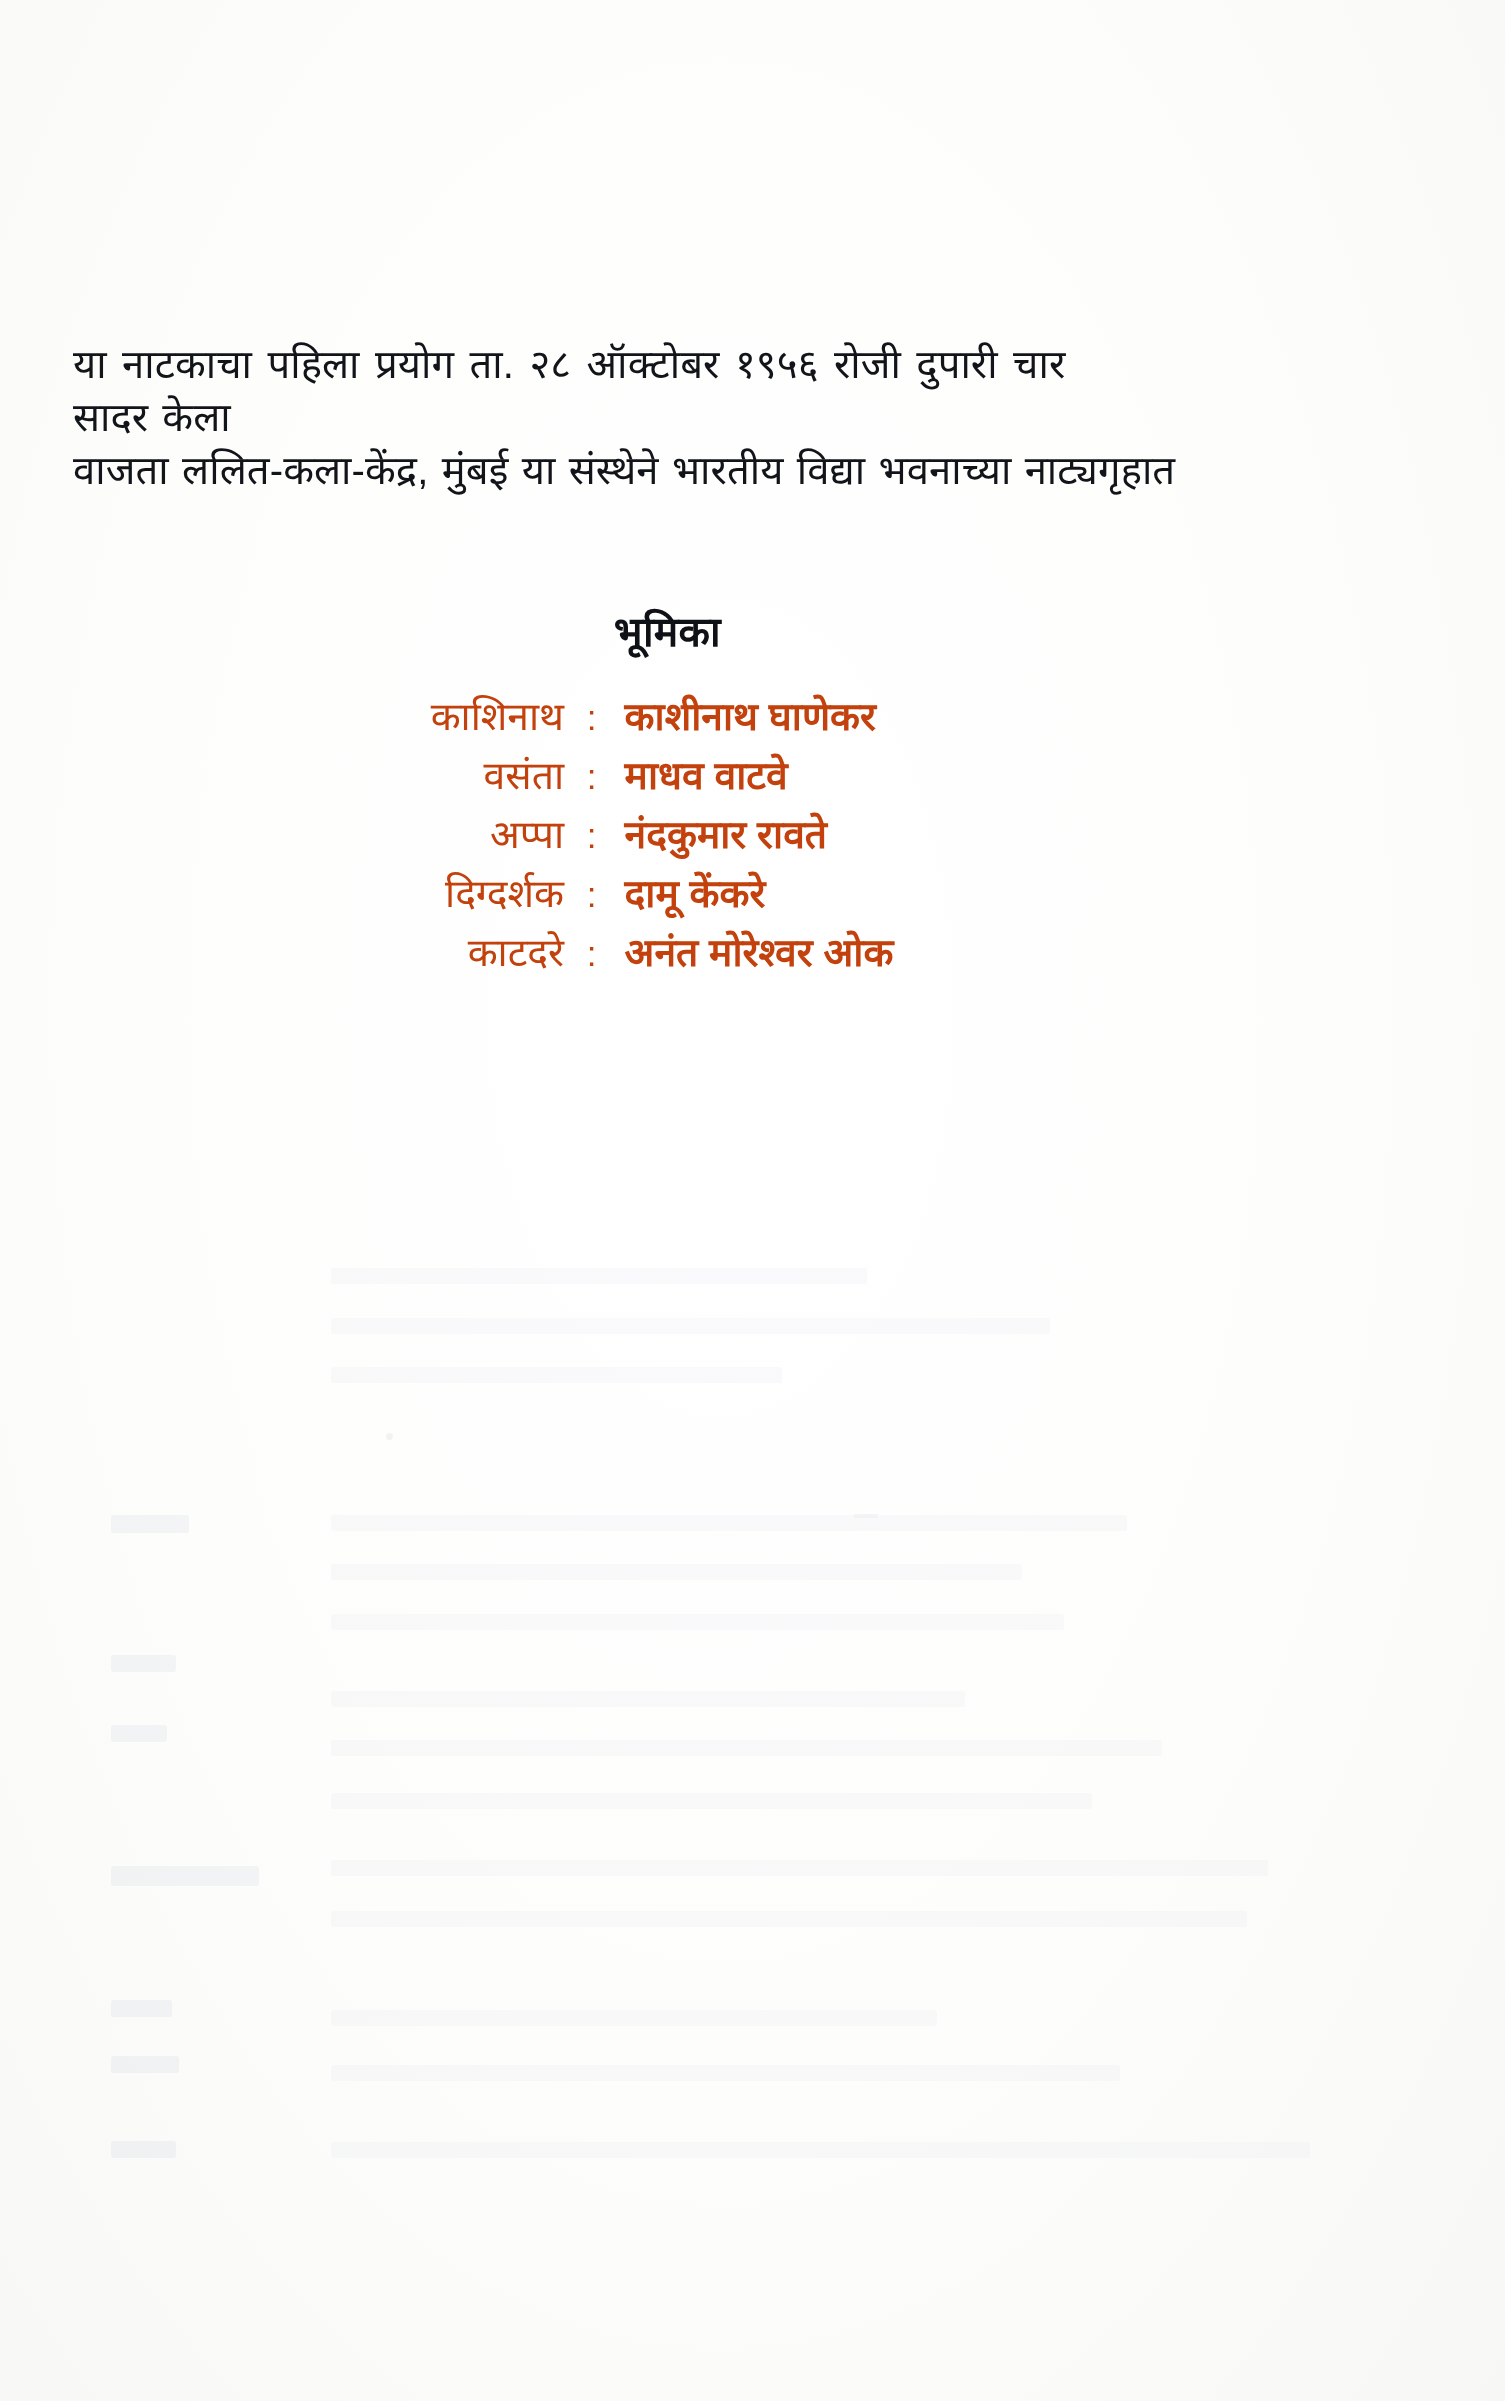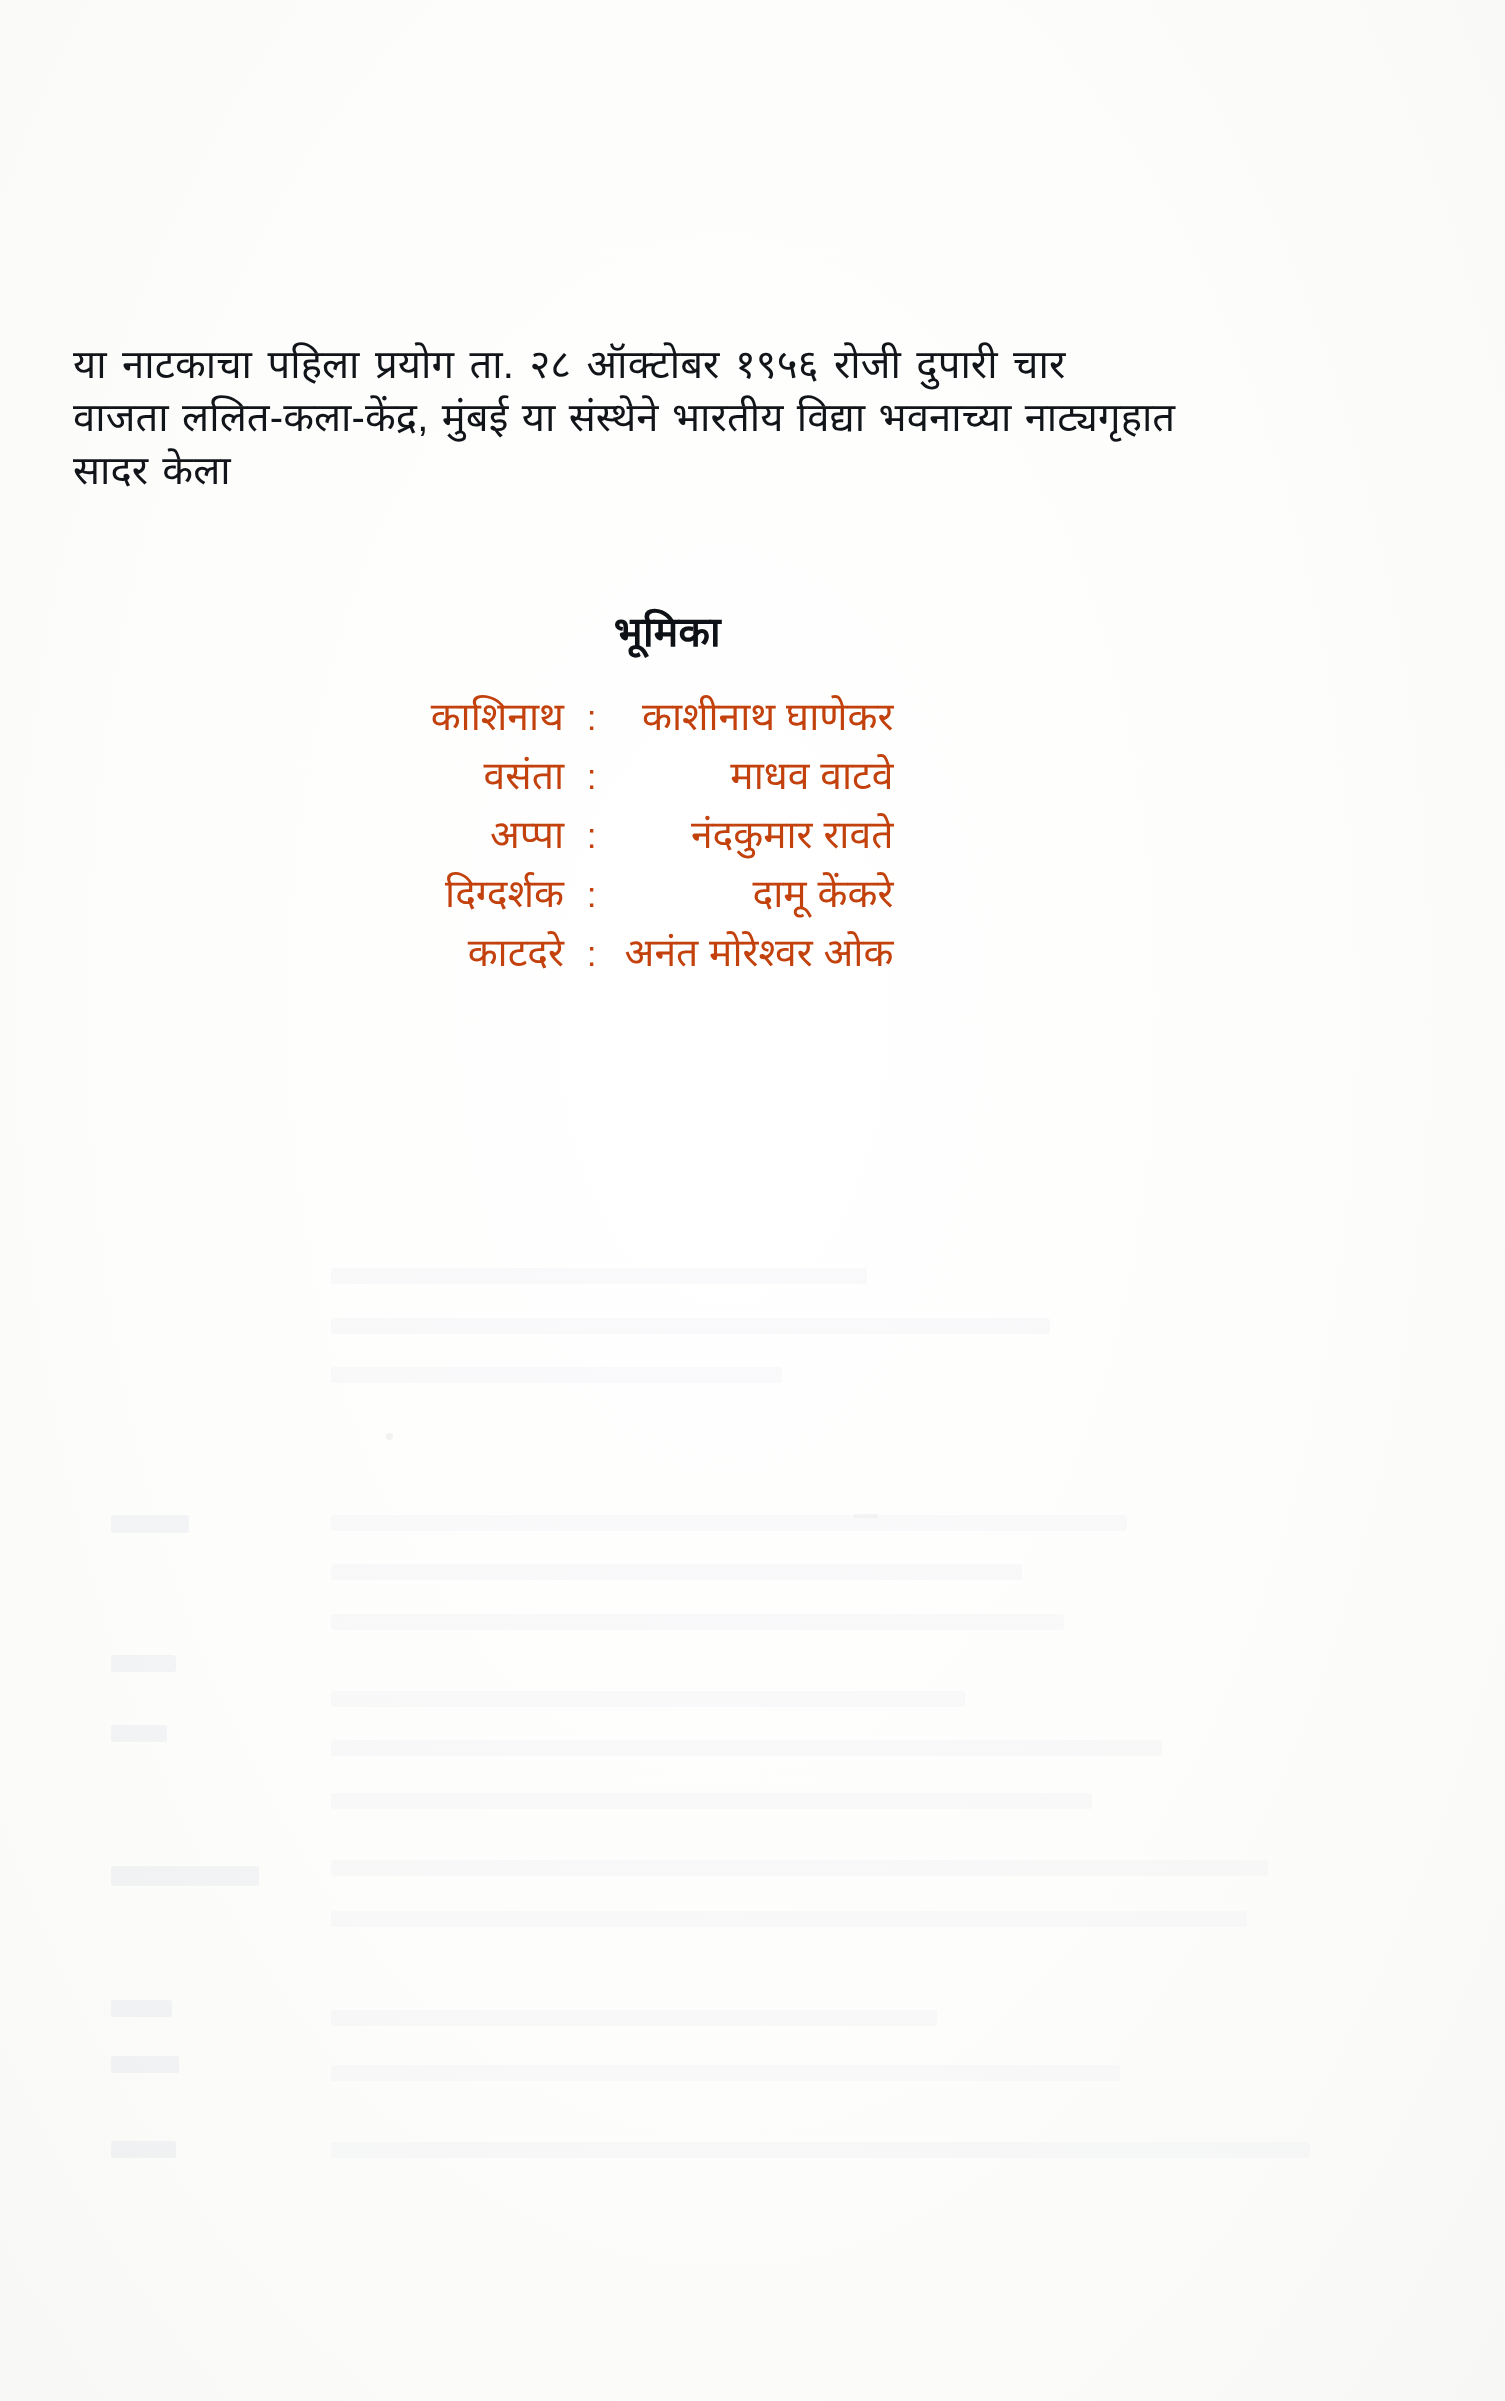--- a/index.html
+++ b/index.html
@@ -93,22 +93,23 @@
     text-align: right;
     width: 233px;
     padding-right: 0;
   }
   .cast-table td.colon {
     text-align: center;
     width: 55px;
     font-size: 35px;
   }
   .cast-table td.person {
-    text-align: right;
+    text-align: left;
     padding-left: 5.6px;
+    font-weight: bold;
   }
 
   
   .showthrough {
     position: absolute;
     left: 0;
     top: 0;
     width: 1505px;
     height: 2401px;
     pointer-events: none;
@@ -169,22 +170,22 @@
     <div class="st-block" style="left:331px; top:1911px; width:916px; height:15.5px; opacity:.30;"></div>
     <div class="st-block" style="left:331px; top:2010px; width:606px; height:15.5px; opacity:.30;"></div>
     <div class="st-block" style="left:331px; top:2065px; width:789px; height:15.5px; opacity:.30;"></div>
     <div class="st-block" style="left:331px; top:2142px; width:979px; height:15.5px; opacity:.30;"></div>
   </div>
 
   <div class="content">
 
     <div class="intro">
       <span class="line l1">या नाटकाचा पहिला प्रयोग ता. २८ ऑक्टोबर १९५६ रोजी दुपारी चार</span>
+      <span class="line l3">सादर केला</span>
       <span class="line l2">वाजता ललित-कला-केंद्र, मुंबई या संस्थेने भारतीय विद्या भवनाच्या नाट्यगृहात</span>
-      <span class="line l3">सादर केला</span>
     </div>
 
     <div class="cast-heading">भूमिका</div>
 
     <table class="cast-table">
       <tbody>
         <tr>
           <td class="role">काशिनाथ</td>
           <td class="colon">:</td>
           <td class="person">काशीनाथ घाणेकर</td>

